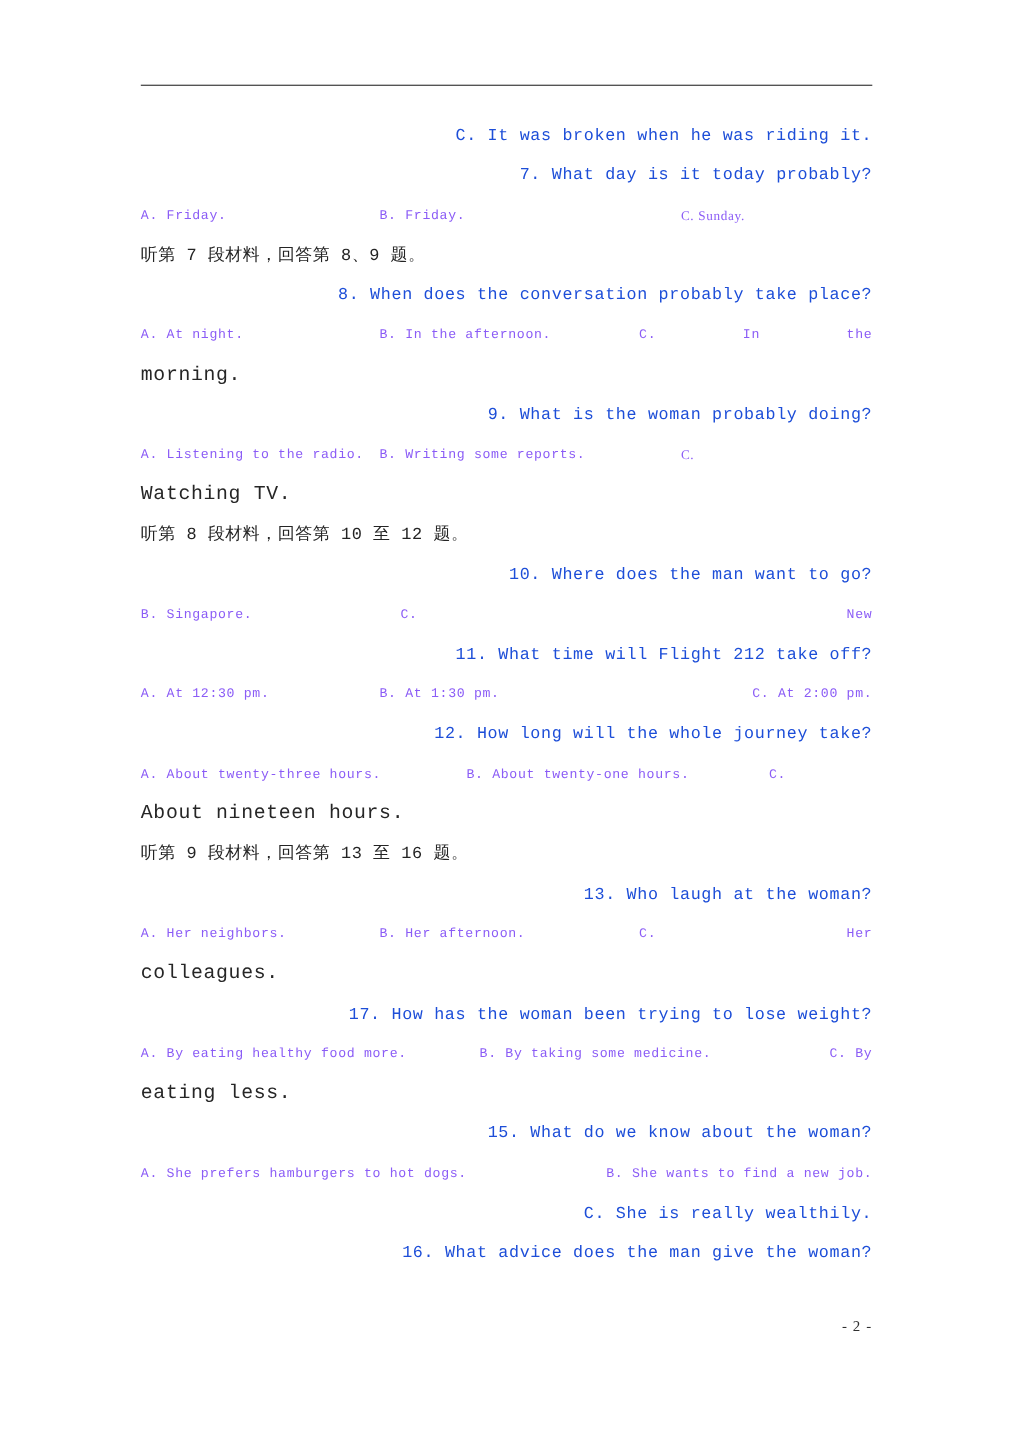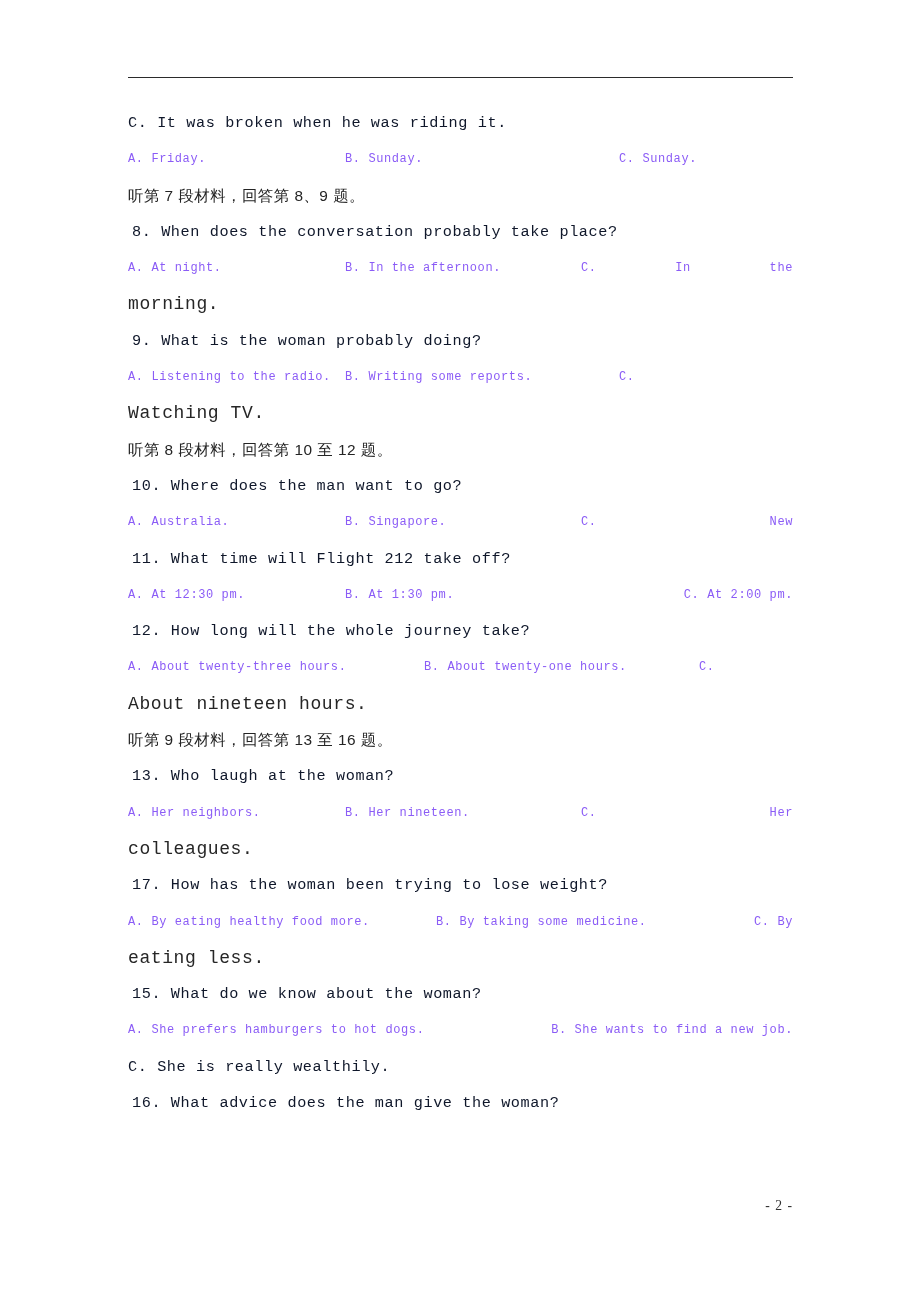--- a/index.html
+++ b/index.html
@@ -36,53 +36,54 @@
     top: 105px;
     width: 665px;
   }
 
   
   .line {
     font-size: 15.2px;
     line-height: 36.3px;
     letter-spacing: 0.6px;
     white-space: nowrap;
-    color: #0f172a;
+    color: #1d4ed8;
+    text-align: right;
   }
 
   
   .opts {
     display: flex;
     font-size: 12px;
     line-height: 36.3px;
     letter-spacing: 0.6px;
     color: #8b5cf6;
     width: 665px;
   }
   .opt-a { width: 217px; flex: 0 0 217px; white-space: nowrap; }
   .opt-b { width: 236px; flex: 0 0 236px; white-space: nowrap; }
   .opt-c { flex: 1 1 auto; white-space: nowrap; }
   .opt-c.spread {
     display: flex;
     justify-content: space-between;
   }
   .opt-c.right { text-align: right; }
-  .opt-c.pushed { padding-left: 38px; }
+  .opt-c.pushed { padding-left: 38px; font-family: Liberation Serif, serif; }
 
   
   .cont {
     font-size: 18px;
     line-height: 36.3px;
     letter-spacing: 0.6px;
     color: #262626;
     white-space: nowrap;
   }
 
   .cn {
-    font-family: Liberation Sans, sans-serif;
+    font-family: Liberation Mono, monospace;
     font-size: 15.4px;
     line-height: 36.3px;
     letter-spacing: 0.5px;
     color: #242424;
     white-space: nowrap;
   }
 
   .q {
     padding-left: 4px;
   }
@@ -101,24 +102,25 @@
 <body>
 
 <div class="page">
 
   <div class="header-rule"></div>
 
   <div class="content">
 
     <div class="line">C. It was broken when he was riding it.</div>
 
+    <div class="line q">7. What day is it today probably?</div>
 
     <div class="opts">
       <span class="opt-a">A. Friday.</span>
-      <span class="opt-b">B. Sunday.</span>
+      <span class="opt-b">B. Friday.</span>
       <span class="opt-c pushed">C. Sunday.</span>
     </div>
 
     <div class="cn">听第 7 段材料，回答第 8、9 题。</div>
 
     <div class="line q">8. When does the conversation probably take place?</div>
 
     <div class="opts">
       <span class="opt-a">A. At night.</span>
       <span class="opt-b">B. In the afternoon.</span>
@@ -137,21 +139,20 @@
       <span class="opt-b">B. Writing some reports.</span>
       <span class="opt-c pushed">C.</span>
     </div>
     <div class="cont">Watching TV.</div>
 
     <div class="cn">听第 8 段材料，回答第 10 至 12 题。</div>
 
     <div class="line q">10. Where does the man want to go?</div>
 
     <div class="opts">
-      <span class="opt-a">A. Australia.</span>
       <span class="opt-b">B. Singapore.</span>
       <span class="opt-c spread">
         <span>C.</span>
         <span>New</span>
       </span>
     </div>
 
     <div class="line q">11. What time will Flight 212 take off?</div>
 
     <div class="opts">
@@ -168,21 +169,21 @@
       <span class="opt-c">C.</span>
     </div>
     <div class="cont">About nineteen hours.</div>
 
     <div class="cn">听第 9 段材料，回答第 13 至 16 题。</div>
 
     <div class="line q">13. Who laugh at the woman?</div>
 
     <div class="opts">
       <span class="opt-a">A. Her neighbors.</span>
-      <span class="opt-b">B. Her nineteen.</span>
+      <span class="opt-b">B. Her afternoon.</span>
       <span class="opt-c spread">
         <span>C.</span>
         <span>Her</span>
       </span>
     </div>
     <div class="cont">colleagues.</div>
 
     <div class="line q">17. How has the woman been trying to lose weight?</div>
 
     <div class="opts">

